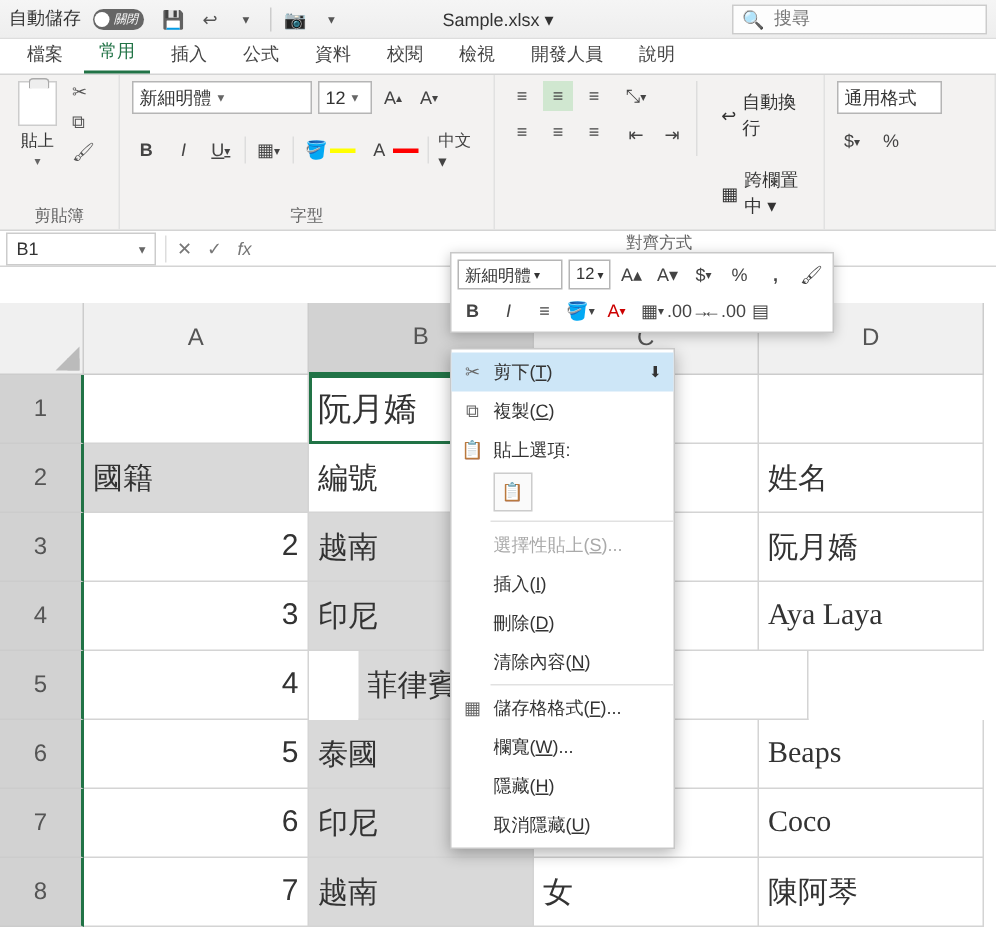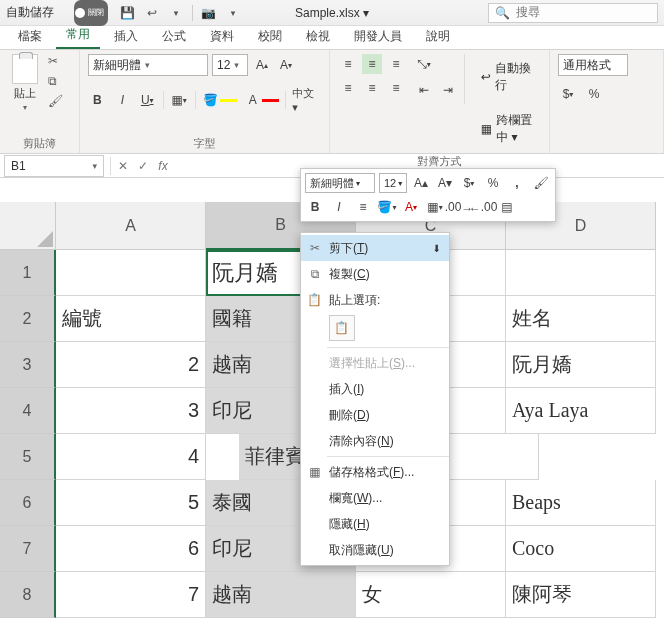--- a/index.html
+++ b/index.html
@@ -1,21 +1,21 @@
 <!DOCTYPE html>
 <html><head>
 <meta charset="utf-8">
 <style>
   * { box-sizing: border-box; margin: 0; padding: 0; font-family: "Microsoft JhengHei", "Segoe UI", sans-serif; }
   body { width: 664px; height: 627px; overflow: hidden; background: #fff; position: relative; font-size: 12px; color: #333; }
 
   
   .titlebar { height: 26px; background: linear-gradient(#f5f5f5,#eee); display: flex; align-items: center; padding: 0 6px; border-bottom: 1px solid #ddd; }
-  .titlebar .autosave { display: flex; align-items: center; gap: 20px; }
-  .toggle { width: 34px; height: 26px; border-radius: 7px; background: #666; display: inline-flex; align-items: center; justify-content: center; color:#fff; font-size:8px; position:relative;}
+  .titlebar .autosave { display: flex; align-items: center; gap: 8px; }
+  .toggle { width: 34px; height: 14px; border-radius: 7px; background: #666; display: inline-flex; align-items: center; justify-content: center; color:#fff; font-size:8px; position:relative;font-style:italic;}
   .toggle::before { content:""; width:10px; height:10px; background:#fff; border-radius:50%; position:absolute; left:1px;}
   .qat { display:flex; gap:8px; margin-left:12px; align-items:center;}
   .qat .qicon { width:16px; height:16px; display:flex; align-items:center; justify-content:center; color:#555;}
   .qat .sep { width:1px; height:16px; background:#ccc;}
   .titlebar .fname { position:absolute; left:50%; transform:translateX(-50%); font-size:12px; color:#333;}
   .titlebar .searchbox { margin-left:auto; display:flex; align-items:center; background:#fdfdfd; border:1px solid #ccc; height:20px; padding:0 6px; gap:6px; width:170px; color:#777;}
 
   
   .ribbon-tabs { height:24px; background:#fff; border-bottom:1px solid #d4d4d4; display:flex; align-items:flex-end; padding-left:8px; gap:4px;}
   .ribbon-tabs .tab { padding:4px 10px; font-size:12px; color:#444; cursor:pointer;}
@@ -244,22 +244,22 @@
   <div class="rows" id="rows">
       <div class="row dummy">
         <div class="rowhead sel">1</div>
         <div class="cell"></div>
         <div class="cell" style="background: rgb(255, 255, 255); outline: rgb(33, 115, 70) solid 2px; outline-offset: -2px;">阮月嬌</div>
         <div class="cell"></div>
         <div class="cell"></div>
       </div>
       <div class="row dummy">
         <div class="rowhead sel">2</div>
+        <div class="cell" style="background: rgb(217, 217, 217);">國籍</div>
         <div class="cell">編號</div>
-        <div class="cell" style="background: rgb(217, 217, 217);">國籍</div>
         <div class="cell"></div>
         <div class="cell">姓名</div>
       </div>
       <div class="row dummy">
         <div class="rowhead sel">3</div>
         <div class="cell right">2</div>
         <div class="cell" style="background: rgb(217, 217, 217);">越南</div>
         <div class="cell"></div>
         <div class="cell">阮月嬌</div>
       </div>

